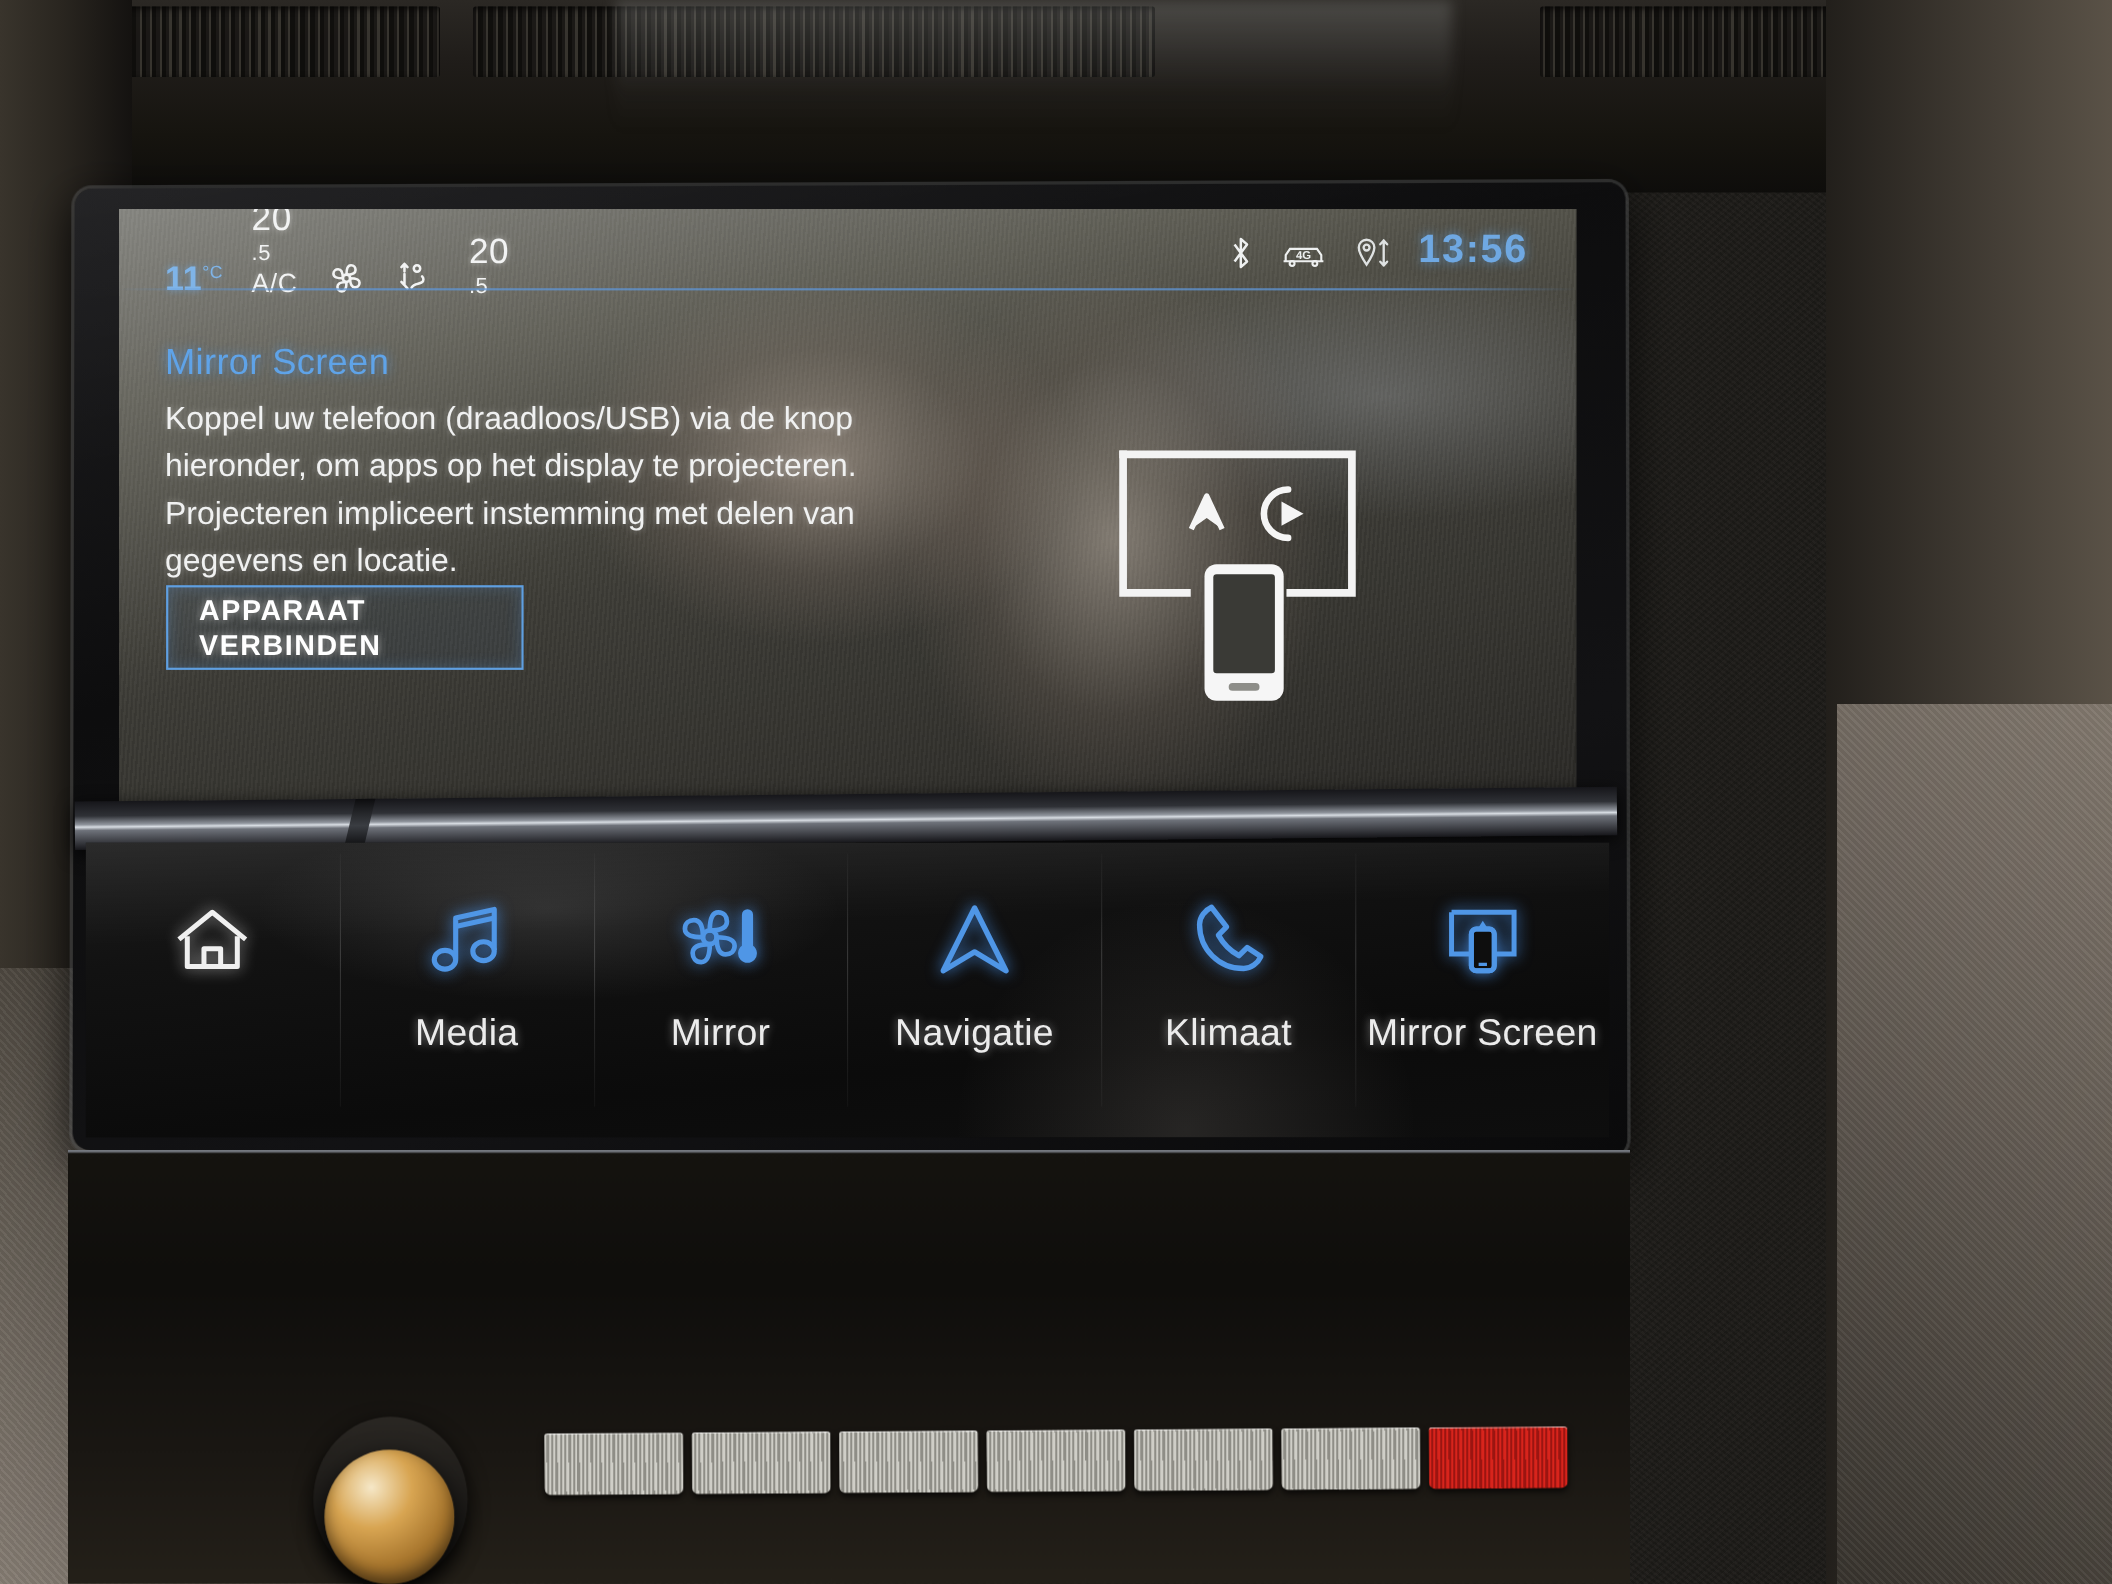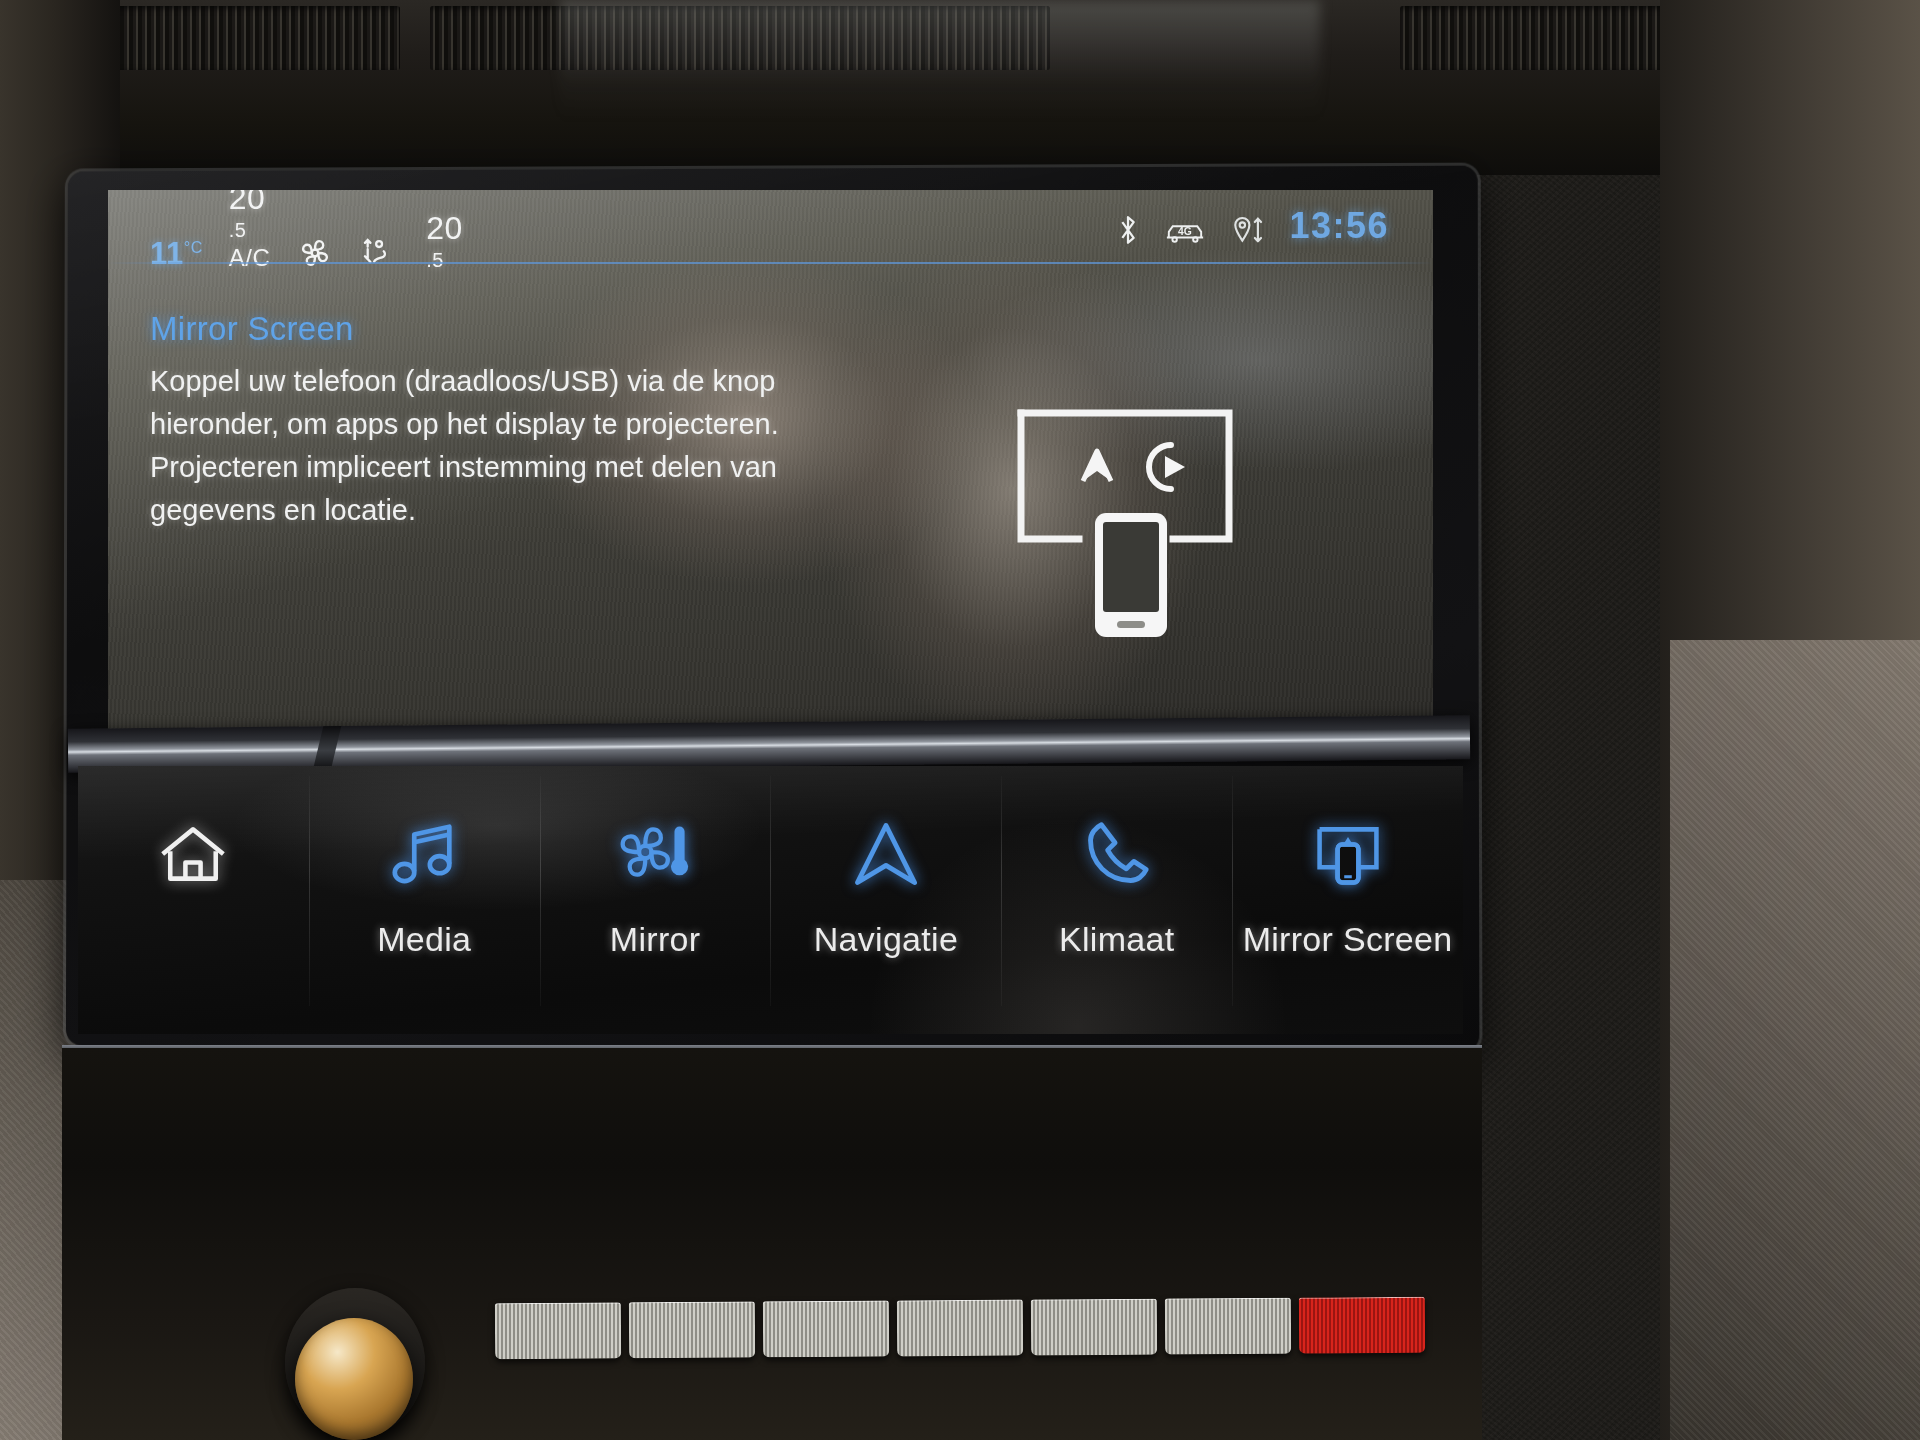--- a/index.html
+++ b/index.html
@@ -327,20 +327,23 @@
         </span>
         <span class="clock">13:56</span>
       </div>
     </div>
     <div class="statusbar-underline"></div>
 
     <div class="content">
       <div class="panel-title">Mirror Screen</div>
       <div class="panel-body">Koppel uw telefoon (draadloos/USB) via de knop hieronder, om apps op het display te projecteren. Projecteren impliceert instemming met delen van gegevens en locatie.</div>
 
+      <div class="connect-btn">
+        <span>APPARAAT VERBINDEN</span>
+      </div>
 
       <div class="hero-illustration">
         <svg width="300" height="260" viewBox="0 0 300 260" fill="none">
 
           <g stroke="#f3f3f3" stroke-width="7" stroke-linecap="square">
             <path d="M8 14h208v126h-56"></path>
             <path d="M8 14v126h58"></path>
           </g>
 
           <path d="M70 82 L84 52 L98 82 L84 72 Z" fill="#f5f5f5"></path>

